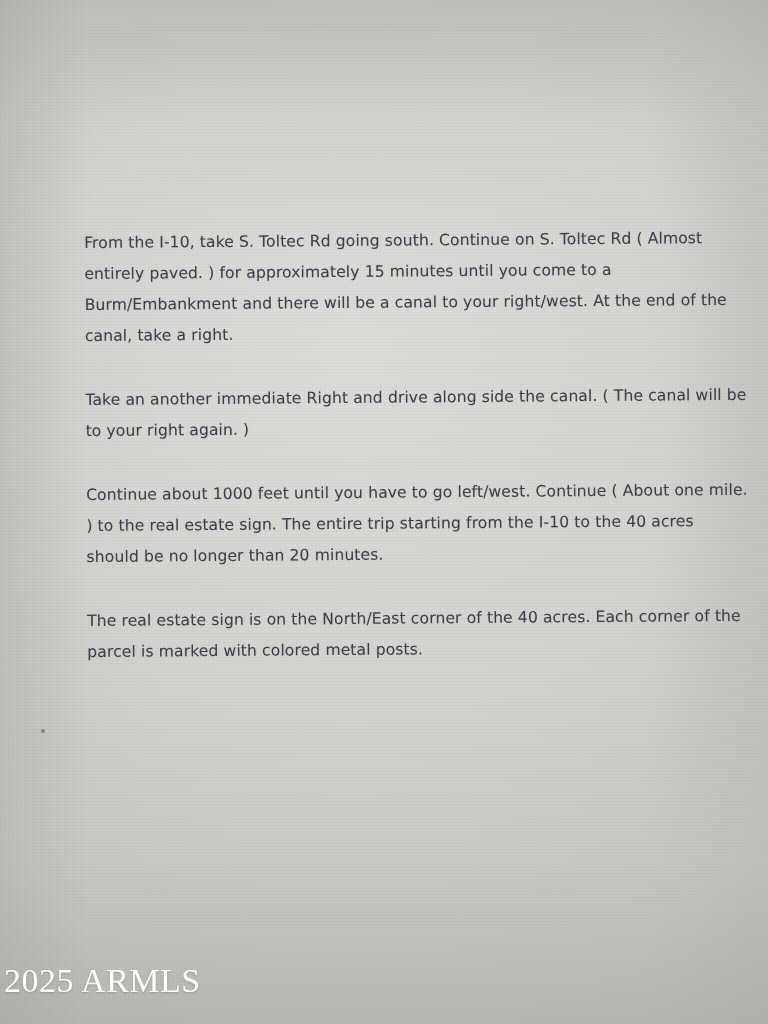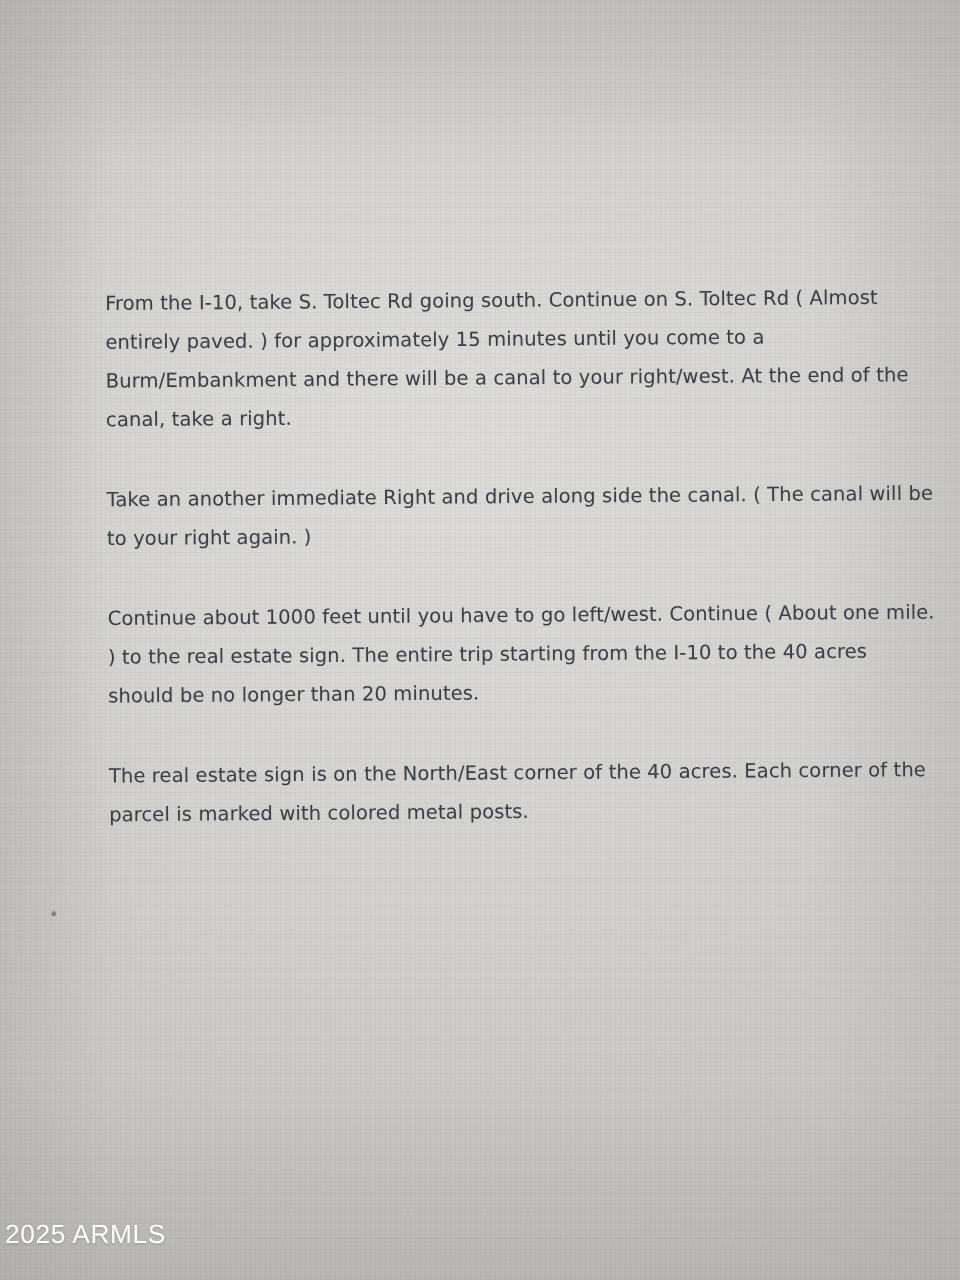--- a/index.html
+++ b/index.html
@@ -94,22 +94,22 @@
     background: #6b7078;
     opacity: 0.75;
   }
 
   
   #watermark {
     position: absolute;
     left: 4px;
     bottom: 26px;
     color: #ffffff;
-    font-family: Liberation Sans, sans-serif;
-    font-size: 21px;
+    font-family: Liberation Serif, serif;
+    font-size: 34px;
     font-weight: 400;
     letter-spacing: 0.5px;
     line-height: 1;
     text-shadow: 0 1px 2px rgba(90,90,90,0.35);
     white-space: nowrap;
   }
 </style>
 </head>
 <body>
 

